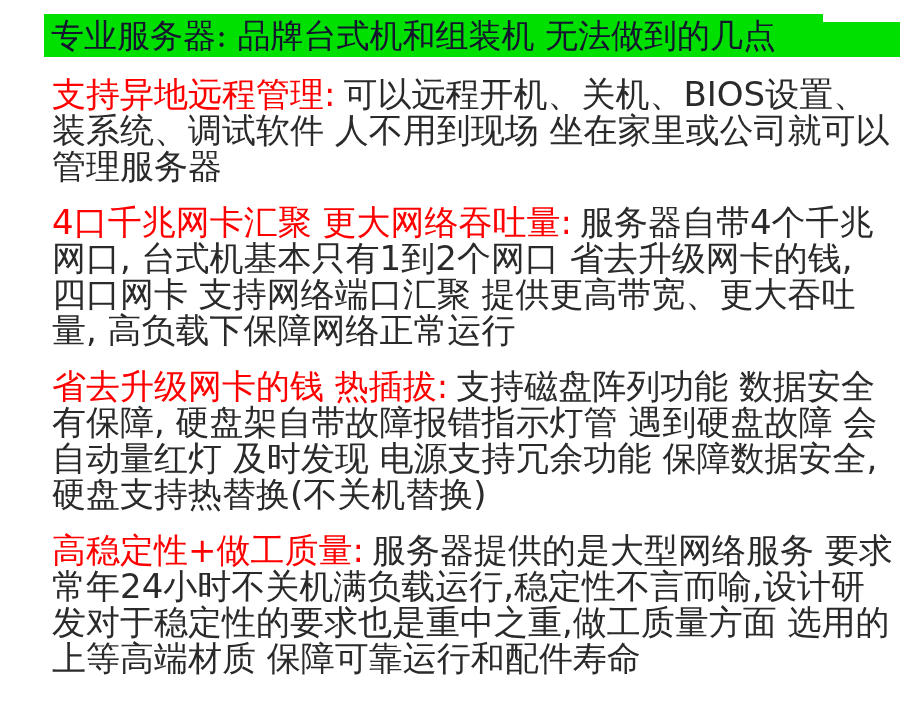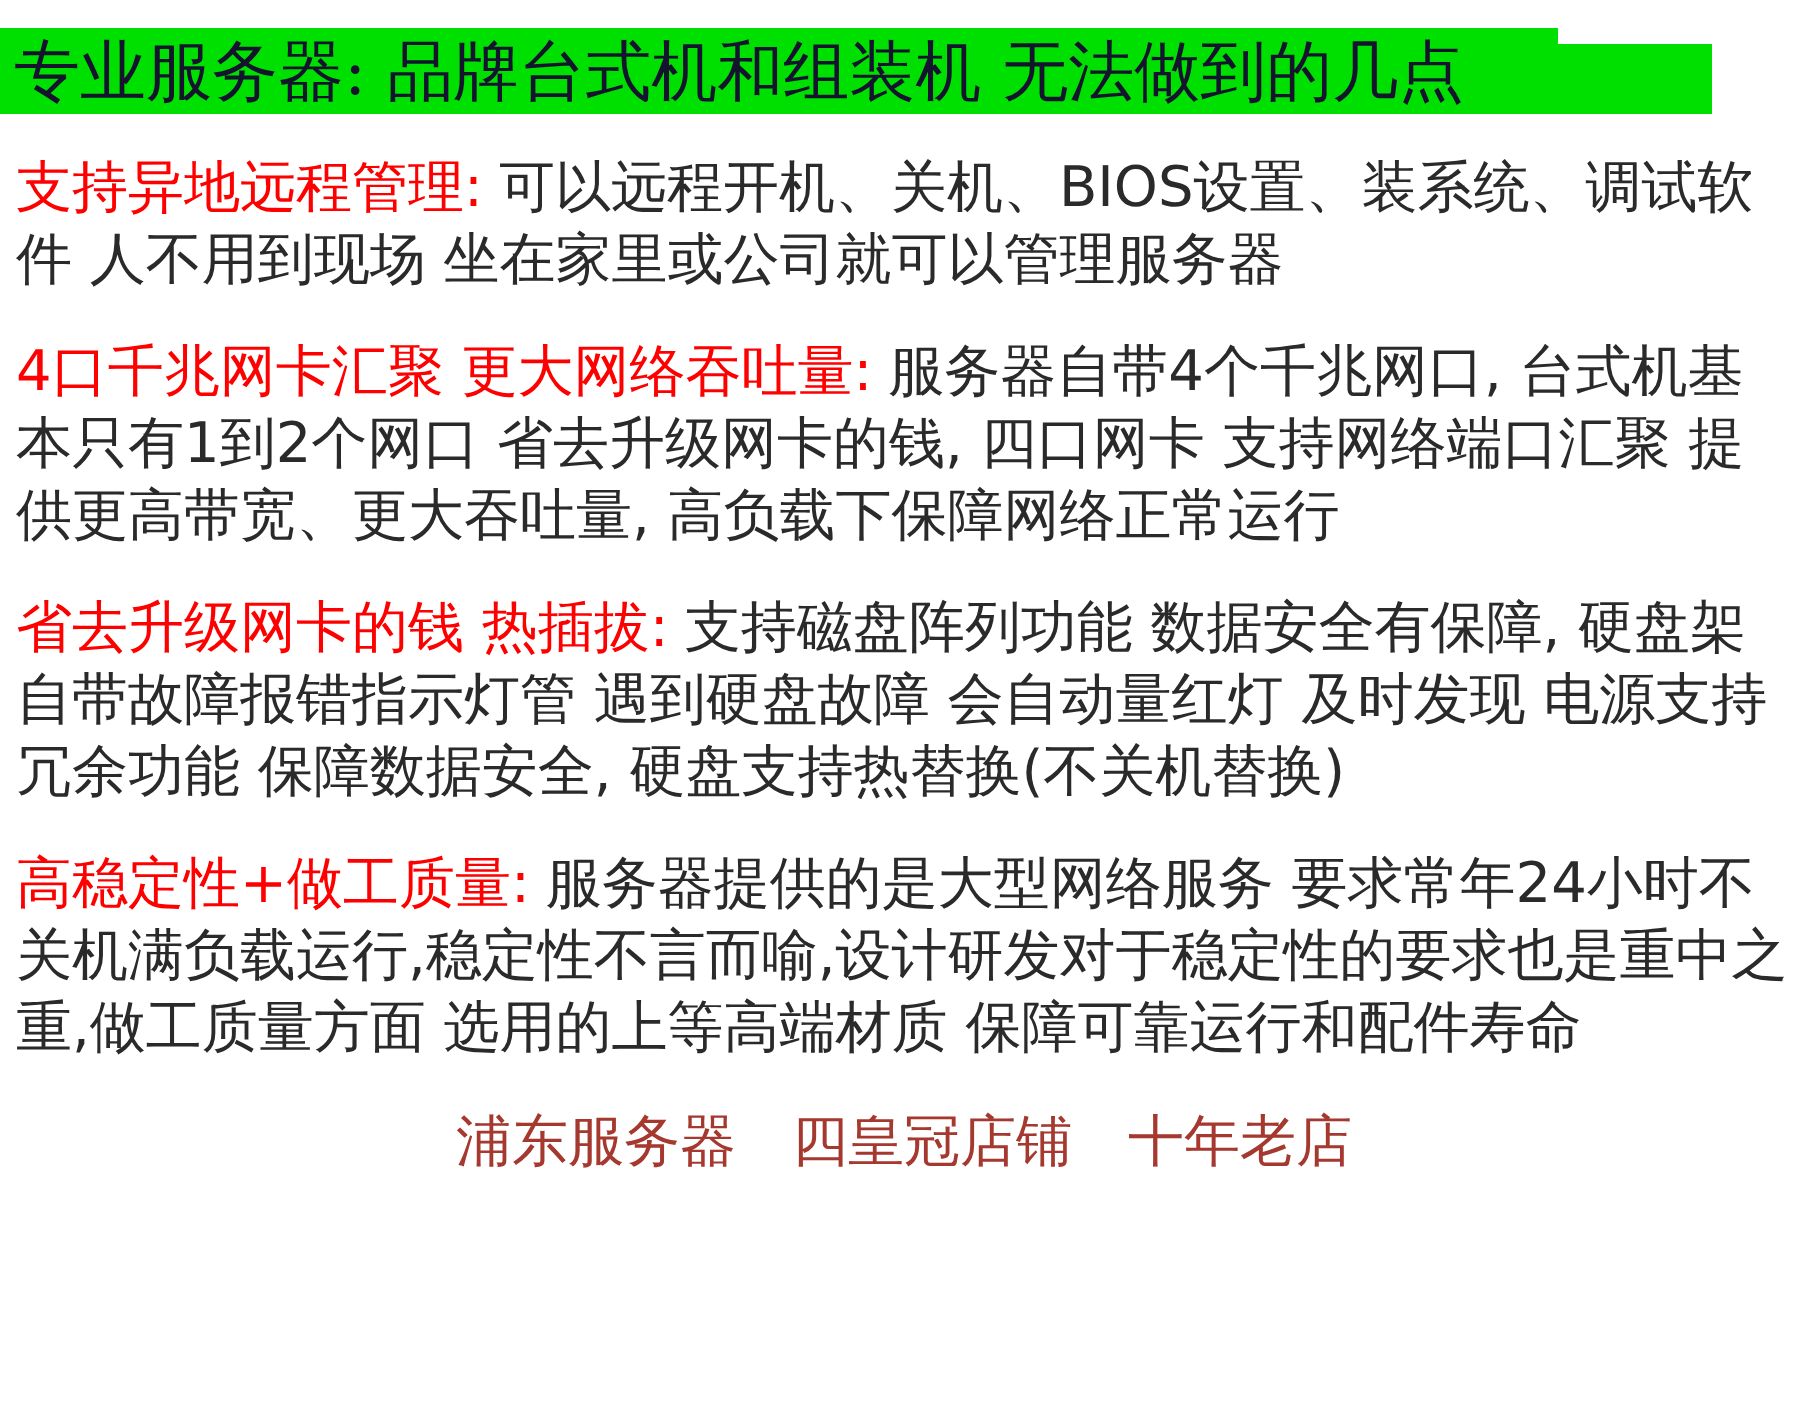--- a/index.html
+++ b/index.html
@@ -15,20 +15,21 @@
   body {
     background: var(--page_bg);
     font-family: "DejaVu Sans", "Liberation Sans", sans-serif;
   }
   .page {
     position: relative;
     width: 904px;
     height: 688px;
     background: var(--page_bg);
     overflow: hidden;
+    padding-left: 44px;
   }
   .title-bar {
     position: relative;
     margin-top: 14px;
     width: 856px;
     height: 43px;
     background: var(--highlight_green);
     color: var(--title_text);
     font-family: "DejaVu Serif", "Liberation Serif", serif;
     font-size: 33px;
@@ -43,21 +44,21 @@
     right: 0;
     width: 77px;
     height: 8px;
     background: var(--page_bg);
   }
   .content {
     padding: 19px 8px 0 8px;
   }
   .para {
     margin: 0 0 20px 0;
-    font-size: 28px;
+    font-size: 34px;
     line-height: 36px;
     color: var(--body_text);
     text-align: left;
   }
   .para .lead {
     color: var(--lead_red);
     margin-right: 8px;
   }
   .footer {
     margin-top: 3px;

